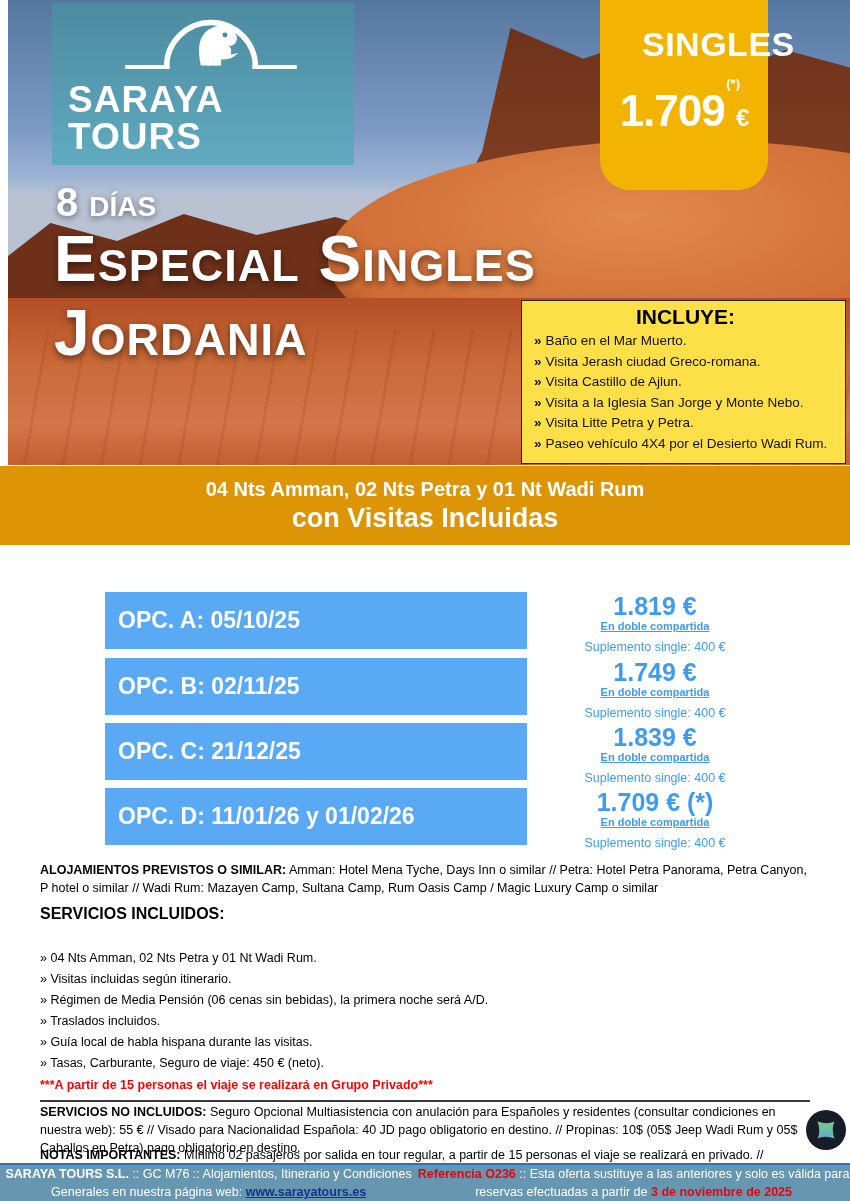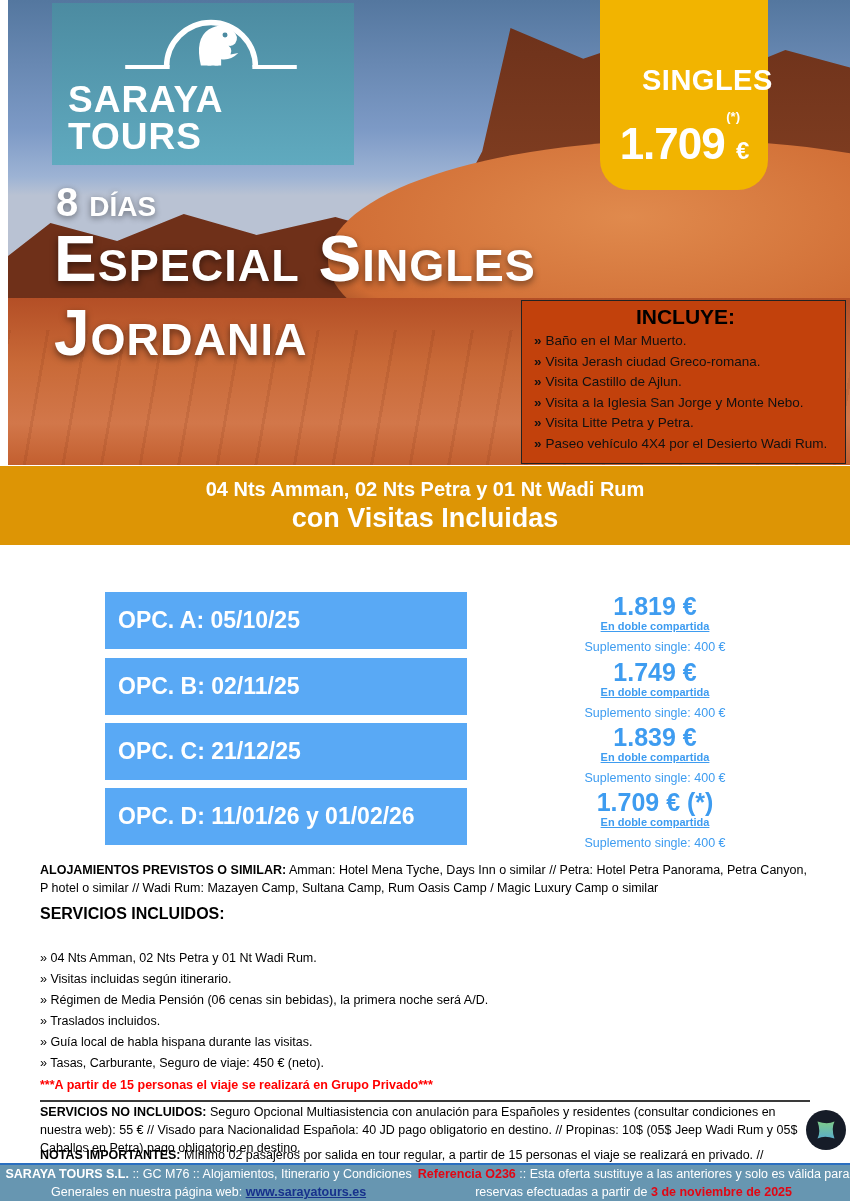--- a/index.html
+++ b/index.html
@@ -25,53 +25,53 @@
   
   .logo-box { position:absolute; left:52px; top:3px; width:302px; height:162px;
           background:linear-gradient(180deg,#4c8ba1,#60aabf); display:flex; flex-direction:column;
           align-items:center; justify-content:flex-end; padding-bottom:10px;padding-left:16px; }
   .logo-mark { width:250px; height:100px; }
   .logo-text { color:#ffffff; font-weight:bold; font-size:37px; letter-spacing:1px; line-height:1; }
 
   
   .badge { position:absolute; left:600px; top:0; width:168px; height:190px; background:#F2B400;
           border-radius:0 0 30px 30px; color:#ffffff; text-align:center; }
-  .badge-label { font-size:29px; font-weight:bold; margin-top:64px; letter-spacing:.5px;padding-left:42px; }
+  .badge-label { font-size:34px; font-weight:bold; margin-top:25px; letter-spacing:.5px;padding-left:42px; }
   .badge-ast { font-size:13px; font-weight:bold; text-align:right; padding-right:28px; margin-top:12px; }
   .badge-price { font-size:44px; font-weight:bold; line-height:.9; letter-spacing:-1px; }
   .badge-price .cur { font-size:24px; font-weight:bold; }
 
   
   .hero-days { position:absolute; left:56px; top:182px; color:#fff; font-weight:bold; font-size:40px;
           font-variant:small-caps; text-shadow:0 2px 6px rgba(0,0,0,.45); line-height:1; }
   .hero-title1 { position:absolute; left:54px; top:224px; color:#fff; font-weight:bold; font-size:64px;
           font-variant:small-caps; text-shadow:0 3px 7px rgba(0,0,0,.5); line-height:1.1; letter-spacing:1px; }
   .hero-title2 { position:absolute; left:54px; top:298px; color:#fff; font-weight:bold; font-size:64px;
           font-variant:small-caps; text-shadow:0 3px 7px rgba(0,0,0,.5); line-height:1.1; letter-spacing:1px; }
 
   
-  .incluye { position:absolute; left:521px; top:300px; width:325px; height:164px; background:#c2410c;
+  .incluye { position:absolute; left:521px; top:300px; width:325px; height:164px; background:#fde047;
           border:1px solid #222; padding:4px 8px 4px 12px; z-index:5; }
   .incluye-title { text-align:center; font-weight:bold; font-size:21px; color:#000; margin-bottom:2px; }
   .incluye-item { font-size:13.5px; color:#111; line-height:1.52; white-space:nowrap; }
   .incluye-item .mk { font-weight:bold; margin-right:4px; }
 
   
   .banner { position:absolute; left:0; top:466px; width:850px; height:79px; background:#DD9505;
           color:#fff; text-align:center; font-weight:bold; display:flex; flex-direction:column; justify-content:center; }
   .banner .l1 { font-size:20px; line-height:1.3; }
   .banner .l2 { font-size:27px; line-height:1.2; }
 
   
   .salidas { position:absolute; left:0; top:551px; width:850px; text-align:center; color:#2D9CF4;
           font-weight:bold; font-size:25px; }
 
   
   .opt-row { position:absolute; left:0; width:850px; height:57px; }
-  .opt-bar { position:absolute; left:105px; top:0; width:362px; height:57px; background:#59A9F5;
+  .opt-bar { position:absolute; left:105px; top:0; width:422px; height:57px; background:#59A9F5;
           color:#fff; font-weight:bold; font-size:23px; display:flex; align-items:center; padding-left:13px; }
   .opt-price { position:absolute; left:540px; top:2px; width:230px; text-align:center; color:#3E9CF0; }
   .opt-price .p { font-size:25px; font-weight:bold; line-height:1; }
   .opt-price .b { font-size:11px; font-weight:bold; line-height:1.3;text-decoration:underline; }
   .opt-price .s { font-size:12.5px; margin-top:7px; }
 
   
   .txt { position:absolute; left:40px; width:772px; color:#000; font-size:12.5px; line-height:1.42; }
   .txt b { font-weight:bold; }
   .sec-title { position:absolute; left:40px; font-weight:bold; font-size:16px; color:#000; }

